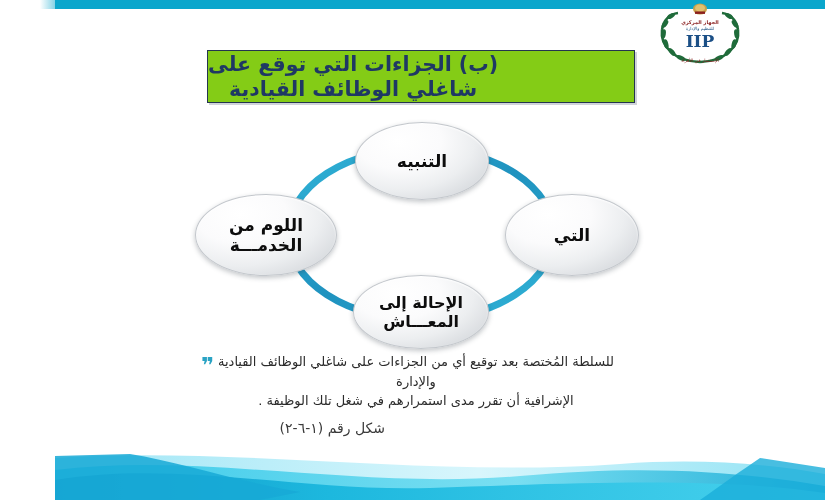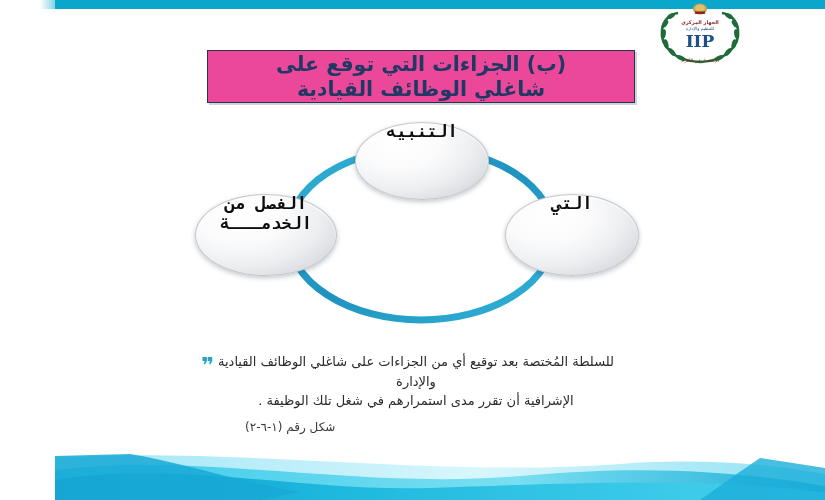--- a/index.html
+++ b/index.html
@@ -45,25 +45,25 @@
   .logo svg { display: block; }
 
   
   .title-box {
     position: absolute;
     top: 50px;
     left: 207px;
     width: 426px;
     height: 51px;
     border: 1.6px solid #24354f;
-    background: #ec4899;
+    background: #84cc16;
     box-shadow: 2px 2px 0 rgba(120,130,145,0.35);
     display: flex;
     align-items: center;
-    justify-content: center;
+    justify-content: flex-end;
   }
   .title-text {
     color: #1F3864;
     font-size: 20.5px;
     font-weight: bold;
     line-height: 1.22;
     text-align: center;
     letter-spacing: 0.3px;
     white-space: pre-line;
     direction: rtl;
@@ -83,35 +83,34 @@
     left: 0;
     width: 470px;
     height: 240px;
   }
 
   
   .node {
     position: absolute;
     border-radius: 50%;
     display: flex;
-    align-items: flex-start;
+    align-items: center;
     justify-content: center;
     text-align: center;
     color: #0d0d0d;
     font-weight: bold;
     line-height: 1.2;
     direction: rtl;
     background:
       radial-gradient(ellipse at 32% 24%, #ffffff 0%, #fbfbfc 34%, #eceef0 60%, #d6d9dd 85%, #c9ccd1 100%);
     box-shadow:
       0 2px 5px rgba(40,50,60,0.28),
       inset 0 1px 2px rgba(255,255,255,0.95);
     border: 1px solid #c3c7cc;
     white-space: pre-line;
-    font-family: Liberation Mono, monospace;
   }
   .node-top {
     top: 12px; left: 177px;
     width: 132px; height: 76px;
     font-size: 17px;
   }
   .node-right {
     top: 84px; left: 327px;
     width: 132px; height: 80px;
     font-size: 17px;
@@ -178,24 +177,24 @@
     line-height: 22px;
     font-weight: bold;
   }
 
   
   .caption {
     position: absolute;
     top: 420px;
     left: 245px;
     width: 140px;
-    text-align: left;
+    text-align: right;
     direction: rtl;
     color: #3a3a3a;
-    font-size: 12px;
+    font-size: 14px;
   }
 
   
   .wave {
     position: absolute;
     bottom: 0;
     left: 0;
     width: 825px;
     height: 62px;
   }
@@ -265,24 +264,28 @@
 
     <div class="node node-top">
       <span>التنبيه</span>
     </div>
 
     <div class="node node-right">
       <span>التي</span>
     </div>
 
     <div class="node node-left">
-      <span>الفصل من
+      <span>اللوم من
 الخدمـــة</span>
     </div>
 
+    <div class="node node-bottom">
+      <span>الإحالة إلى
+المعـــاش</span>
+    </div>
 
   </div>
 
   <div class="quote-mark">❞</div>
   <div class="footnote">للسلطة المُختصة بعد توقيع أي من الجزاءات على شاغلي الوظائف القيادية والإدارة
 الإشرافية أن تقرر مدى استمرارهم في شغل تلك الوظيفة .</div>
 
   <div class="caption">شكل رقم (١-٦-٢)</div>
 
   <svg class="wave" viewBox="0 0 825 62" preserveAspectRatio="none" xmlns="http://www.w3.org/2000/svg">

